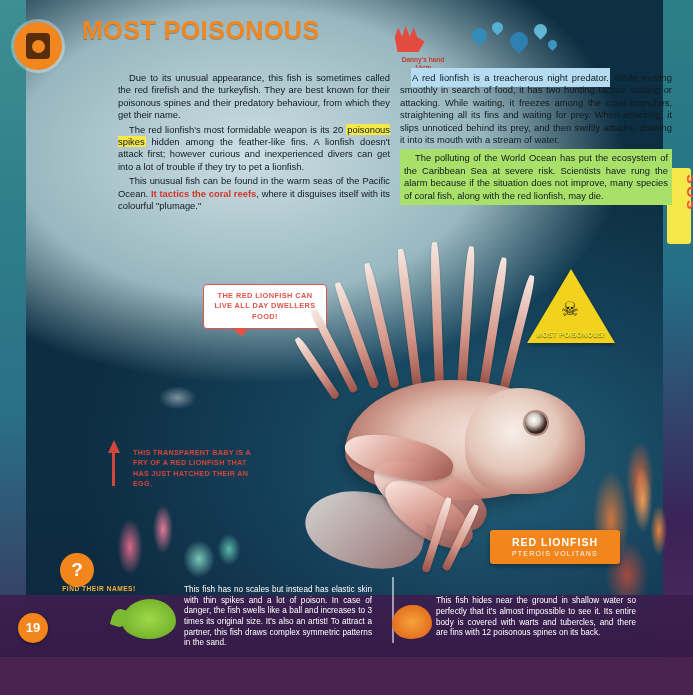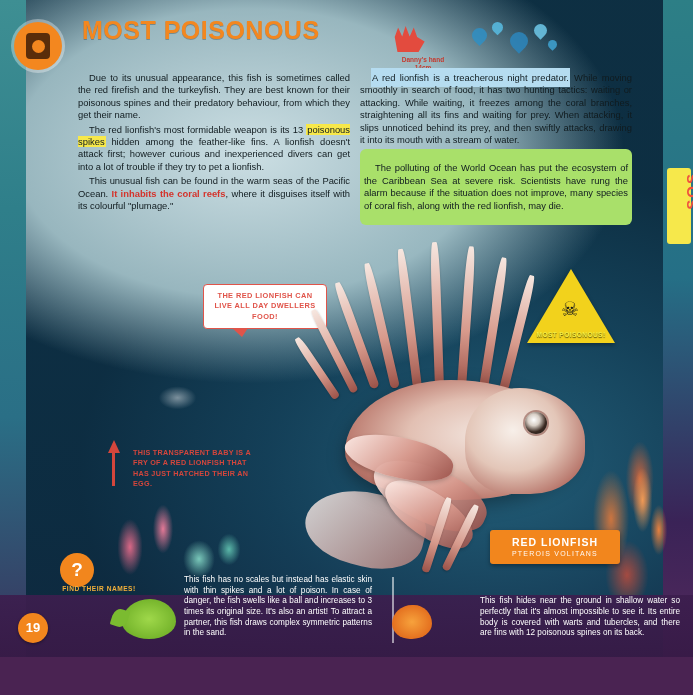--- a/index.html
+++ b/index.html
@@ -89,30 +89,30 @@
   .hand-cap{position:absolute;left:0;top:30px;width:70px;text-align:center;font-size:6.5px;color:#c43a2f;font-weight:bold;line-height:1.25;}
   .droplets{position:absolute;left:470px;top:22px;width:90px;height:40px;}
   .drop{position:absolute;background:#3aa7d6;border-radius:50% 50% 50% 0;transform:rotate(-45deg);opacity:.85;}
   .drop.d1{left:2px;top:6px;width:15px;height:15px;background:#2f8fc4;}
   .drop.d2{left:22px;top:0px;width:11px;height:11px;background:#58bde4;}
   .drop.d3{left:40px;top:10px;width:18px;height:18px;background:#2c86bd;}
   .drop.d4{left:64px;top:2px;width:13px;height:13px;background:#6fc9ea;}
   .drop.d5{left:78px;top:18px;width:9px;height:9px;background:#3fa3d2;}
   
   .col{
-    position:absolute;font-size:9.4px;line-height:1.32;color:#101b1f;text-align:justify;
+    position:absolute;font-size:9.4px;line-height:1.32;color:#101b1f;text-align:justify;margin-left:40px;
   }
   .col p{margin:0 0 2px 0;text-indent:11px;}
   .col-left{left:78px;top:72px;width:272px;}
   .col-right{left:360px;top:72px;width:272px;}
   .hl-yellow{background:#f7e84a;padding:0 1px;}
   .hl-red{color:#d4332b;font-weight:bold;}
   .hl-blue{background:#b5dcf0;padding:4px 1px;}
   .green-box{
-    background:#a9e06a;padding:13px 4px;margin-top:3px;border-radius:6px;
+    background:#a9e06a;padding:3px 4px;margin-top:3px;border-radius:0;
   }
   .green-box p{margin:0;text-indent:11px;}
   
   .bubble{
     position:absolute;left:203px;top:284px;width:110px;
     background:#ffffff;border:1.5px solid #e0544a;border-radius:4px;
     padding:6px 6px;text-align:center;
     font-size:7.4px;font-weight:bold;color:#e0544a;letter-spacing:.4px;line-height:1.4;
   }
   .bubble:after{
@@ -217,22 +217,22 @@
     box-shadow:0 1px 3px rgba(0,0,0,.4);
   }
   .half-circle{
     position:absolute;left:36px;bottom:48px;width:40px;height:40px;border-radius:50%;
     background:#f3d93f;z-index:-1;
   }
   
   .fact{
     position:absolute;font-size:8.2px;line-height:1.3;color:#ffffff;text-align:justify;
   }
-  .fact-left{left:184px;bottom:56px;width:188px;}
-  .fact-right{left:436px;bottom:56px;width:200px;margin-left:44px;}
+  .fact-left{left:184px;bottom:46px;width:188px;}
+  .fact-right{left:436px;bottom:56px;width:200px;}
   .divider{
     position:absolute;left:392px;bottom:52px;width:2px;height:66px;background:rgba(255,255,255,.55);
   }
   .green-fish{
     position:absolute;left:122px;bottom:56px;width:54px;height:40px;
     background:radial-gradient(ellipse at 50% 50%, #9fd84a 0%, #76b52c 70%, #5b9520 100%);
     border-radius:52% 48% 50% 50%/58% 56% 44% 42%;
   }
   .green-fish:after{
     content:"";position:absolute;left:-10px;top:10px;width:16px;height:18px;
@@ -289,24 +289,24 @@
   </div>
 
   <div class="sos-card"></div>
   <div class="sos">SOS</div>
 
   <div class="col col-left">
     <p>
       <span>Due to its unusual appearance, this fish is sometimes called the red firefish and the turkeyfish. They are best known for their poisonous spines and their predatory behaviour, from which they get their name.</span>
     </p>
     <p>
-      <span>The red lionfish's most formidable weapon is its 13 </span><span class="hl-yellow">poisonous spikes</span><span> hidden among the feather-like fins. A lionfish doesn't attack first; however curious and inexperienced divers can get into a lot of trouble if they try to pet a lionfish.</span>
+      <span>The red lionfish's most formidable weapon is its 20 </span><span class="hl-yellow">poisonous spikes</span><span> hidden among the feather-like fins. A lionfish doesn't attack first; however curious and inexperienced divers can get into a lot of trouble if they try to pet a lionfish.</span>
     </p>
     <p>
-      <span>This unusual fish can be found in the warm seas of the Pacific Ocean. </span><span class="hl-red">It inhabits the coral reefs</span><span>, where it disguises itself with its colourful "plumage."</span>
+      <span>This unusual fish can be found in the warm seas of the Pacific Ocean. </span><span class="hl-red">It tactics the coral reefs</span><span>, where it disguises itself with its colourful "plumage."</span>
     </p>
   </div>
 
   <div class="col col-right">
     <p>
       <span class="hl-blue">A red lionfish is a treacherous night predator.</span><span> While moving smoothly in search of food, it has two hunting tactics: waiting or attacking. While waiting, it freezes among the coral branches, straightening all its fins and waiting for prey. When attacking, it slips unnoticed behind its prey, and then swiftly attacks, drawing it into its mouth with a stream of water.</span>
     </p>
     <div class="green-box">
       <p>The polluting of the World Ocean has put the ecosystem of the Caribbean Sea at severe risk. Scientists have rung the alarm because if the situation does not improve, many species of coral fish, along with the red lionfish, may die.</p>
     </div>

